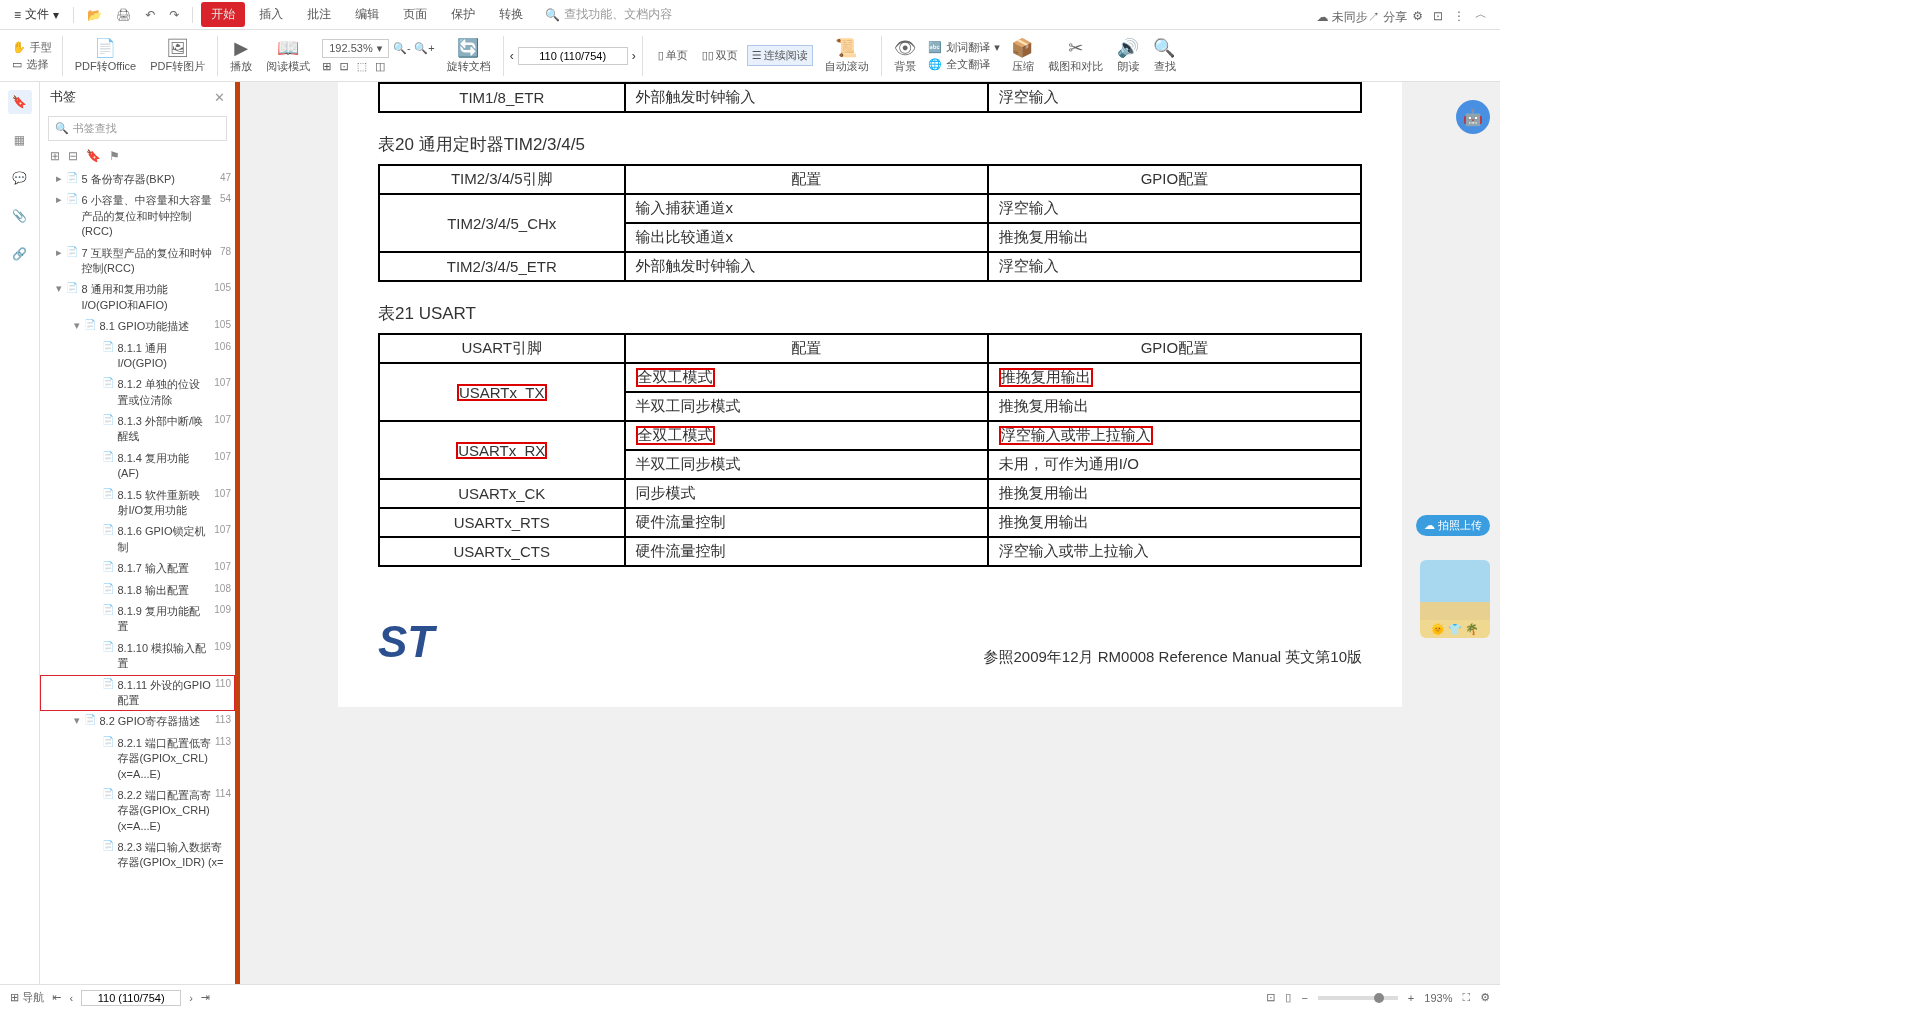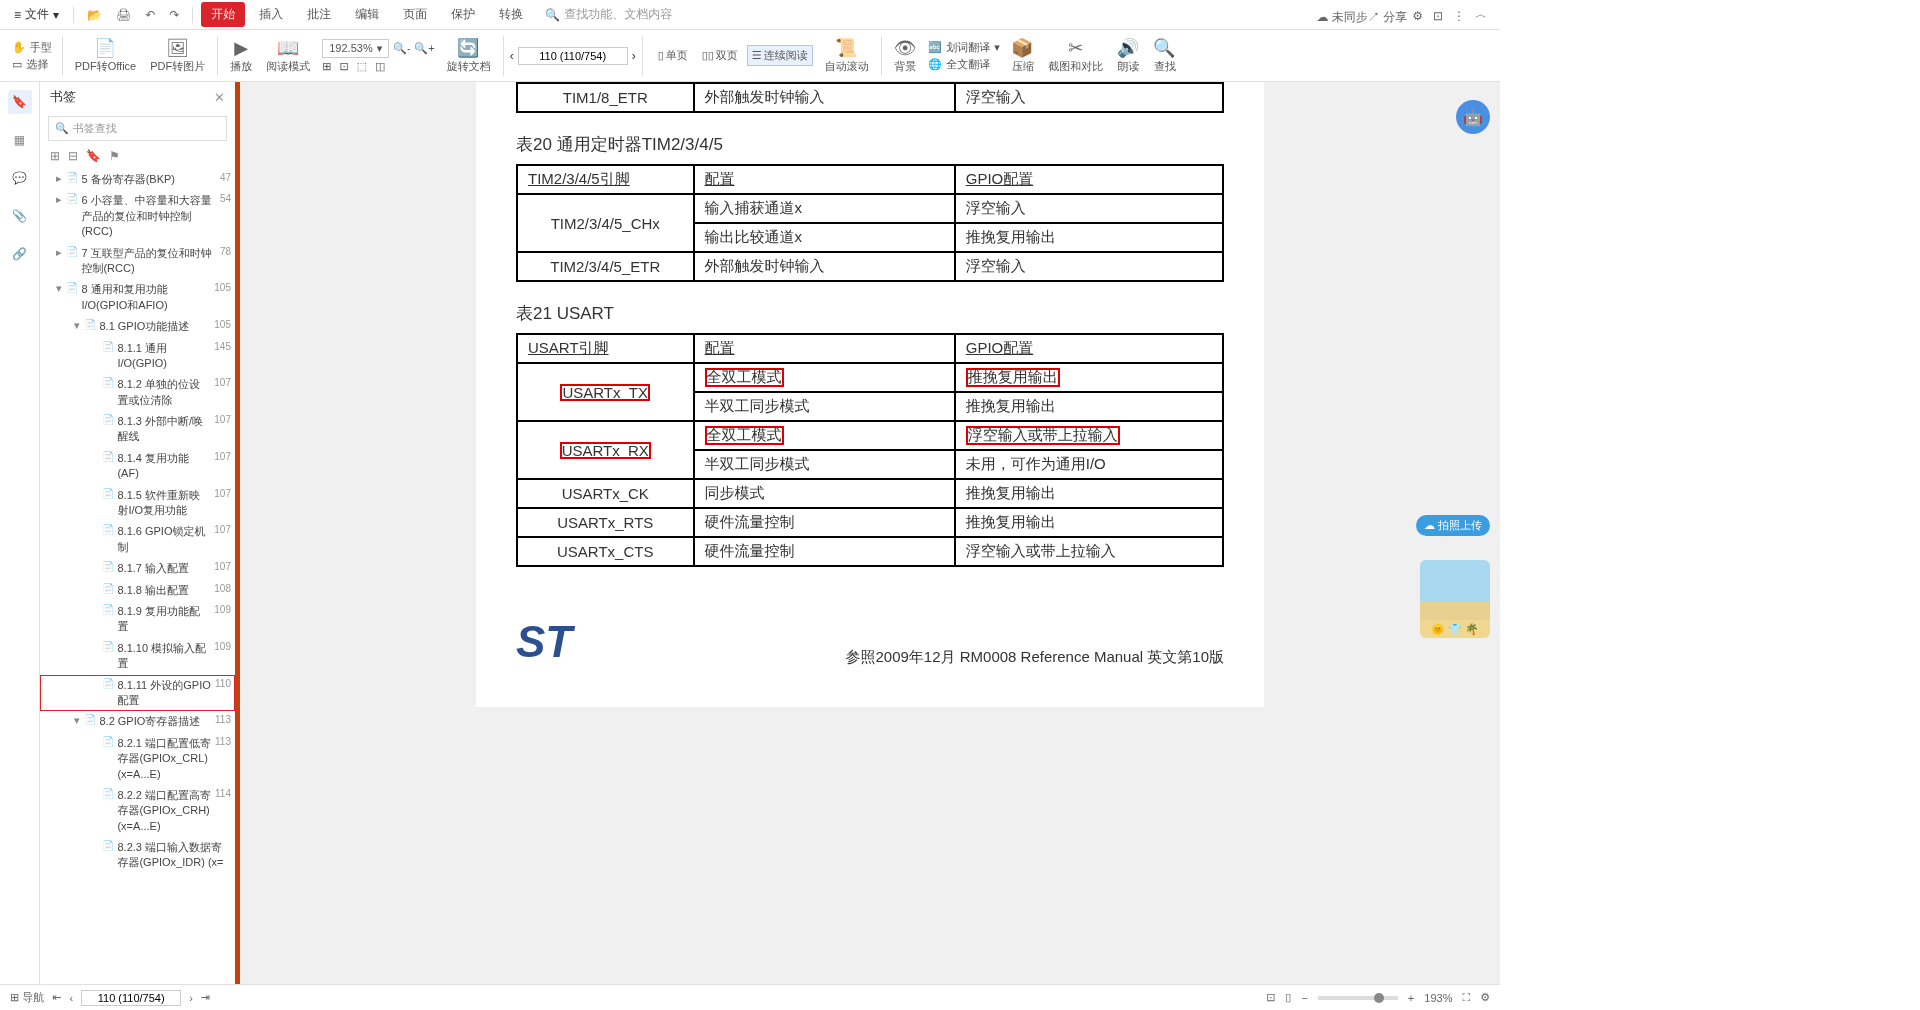--- a/index.html
+++ b/index.html
@@ -47,24 +47,24 @@
 .bookmarks .node .doc-icon { color: #999; margin-right: 3px; font-size: 10px; }
 .bookmarks .node .label { flex: 1; color: #444; line-height: 1.4; }
 .bookmarks .node .pg { color: #999; margin-left: 4px; font-size: 10px; }
 .bookmarks .node.l1 { padding-left: 16px; }
 .bookmarks .node.l2 { padding-left: 34px; }
 .bookmarks .node.l3 { padding-left: 52px; }
 .bookmarks .node.selected { outline: 1px solid #d9242b; outline-offset: -1px; }
 
 
 .docarea { flex: 1; background: #f0f0f0; overflow: auto; position: relative; padding: 0 40px 20px 40px; }
-.page { background: #fff; margin: 0 auto; padding: 0 40px 40px 40px; width: 788px; }
+.page { background: #fff; margin: 0 auto; padding: 0 40px 40px 40px; width: 1064px; }
 .page table { border-collapse: collapse; width: 100%; margin-bottom: 20px; }
 .page th, .page td { border: 2px solid #000; padding: 4px 10px; font-size: 15px; text-align: left; }
-.page th { text-align: left; font-weight: normal; text-decoration: underline; }
+.page th { text-align: center; font-weight: normal; }
 .page .caption { font-size: 17px; margin: 14px 0 8px 0; }
 .page .redbox { outline: 2px solid #d00; outline-offset: -2px; display: inline-block; padding: 0 2px; }
 .page .footer-area { margin-top: 50px; display: flex; align-items: flex-end; }
 .page .st-logo { font-size: 44px; font-weight: bold; font-style: italic; color: #2b4f8f; }
 .page .footer-text { text-align: right; font-size: 15px; margin-left: auto; }
 .page .footer-text .red { color: #c00; }
 .page td.pin { text-align: center; }
 
 
 .right-float { position: absolute; right: 10px; top: 100px; display: flex; flex-direction: column; gap: 10px; align-items: flex-end; }
@@ -241,21 +241,21 @@
         <div class="node l2">
           <span class="toggle">▾</span>
           <span class="doc-icon">📄</span>
           <span class="label">8.1 GPIO功能描述</span>
           <span class="pg">105</span>
         </div>
         <div class="node l3">
           <span class="toggle"></span>
           <span class="doc-icon">📄</span>
           <span class="label">8.1.1 通用I/O(GPIO)</span>
-          <span class="pg">145</span>
+          <span class="pg">106</span>
         </div>
         <div class="node l3">
           <span class="toggle"></span>
           <span class="doc-icon">📄</span>
           <span class="label">8.1.2 单独的位设置或位清除</span>
           <span class="pg">107</span>
         </div>
         <div class="node l3">
           <span class="toggle"></span>
           <span class="doc-icon">📄</span>

